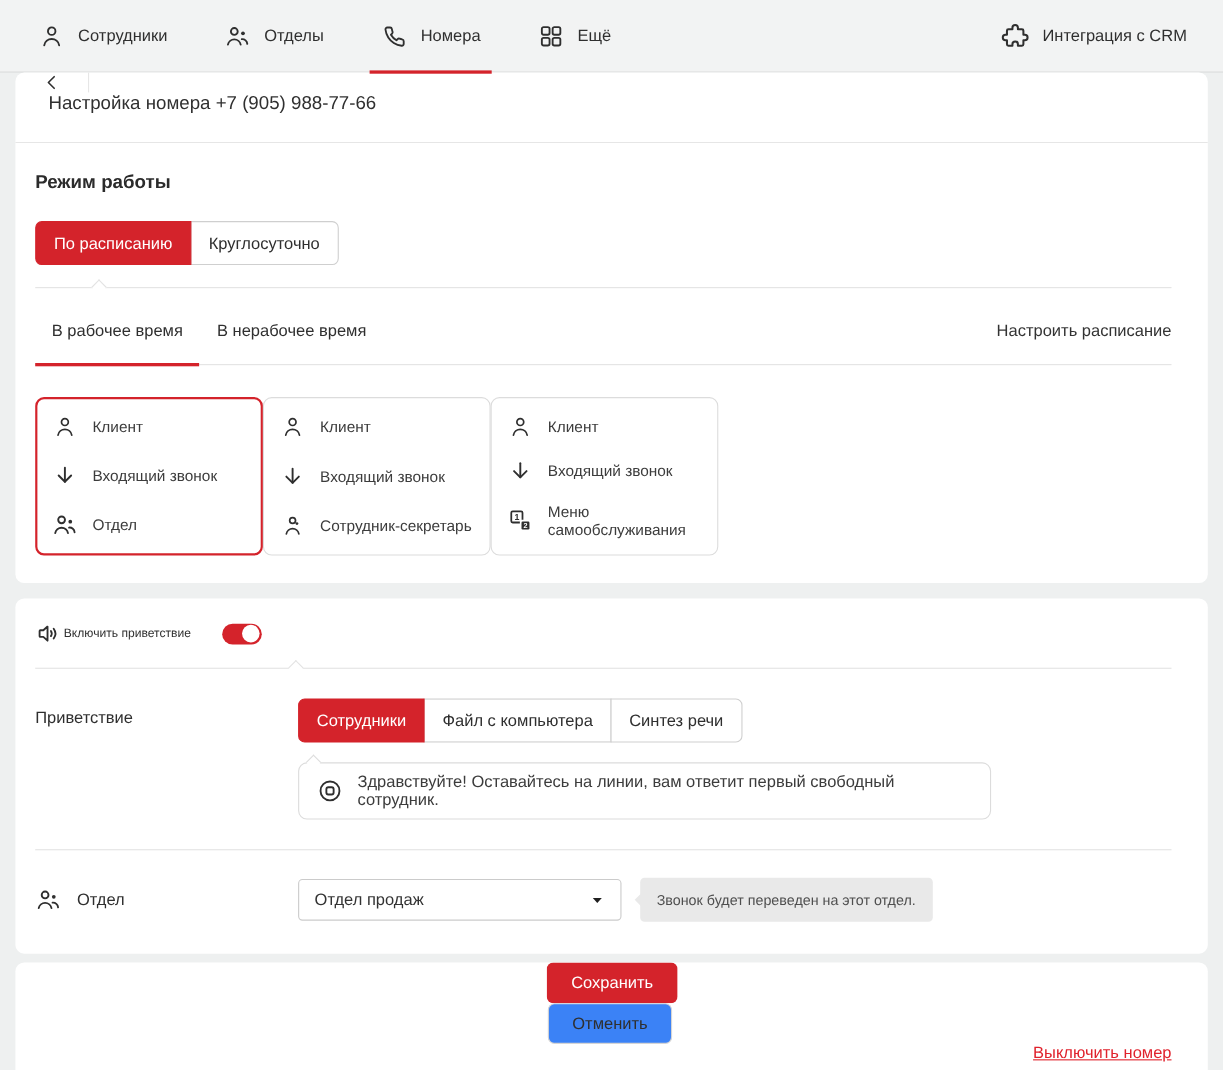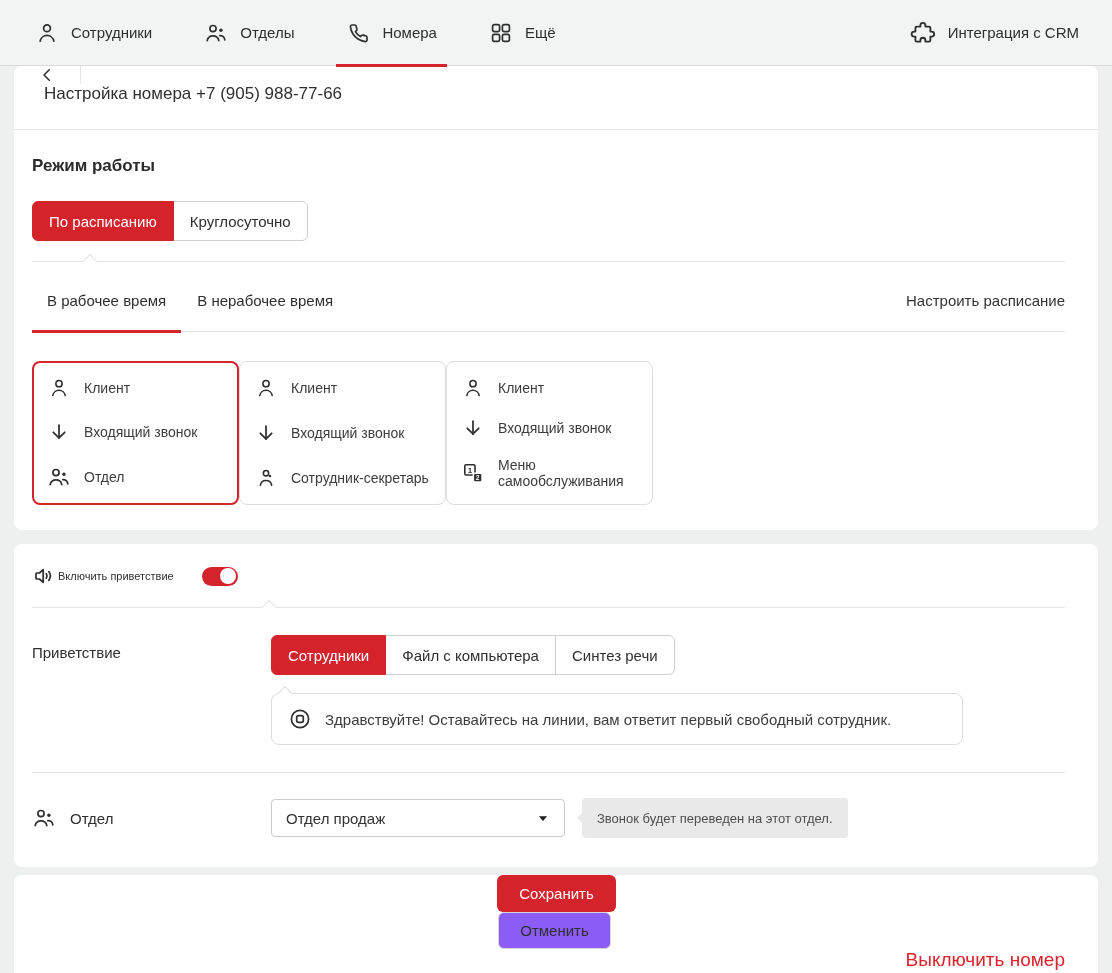--- a/index.html
+++ b/index.html
@@ -60,35 +60,35 @@
   .panel2{margin-top:14px;border-radius:8px;}
   .row1{display:flex;align-items:center;padding:20px 33px 19px 18px;}
   .row1 .lbl{font-size:11px;margin-left:2px;}
   .toggle{width:36px;height:19px;border-radius:10px;background:var(--red);position:relative;margin-left:28px;cursor:pointer;}
   .toggle .knob{position:absolute;top:1.5px;right:2px;width:16px;height:16px;border-radius:50%;background:#fff;}
 
   .formrow{display:flex;padding:0 33px 0 18px;}
   .label-col{width:239px;flex:0 0 239px;display:flex;align-items:center;gap:14px;font-size:15px;color:var(--ink);}
   .greet-row{padding-top:27px;padding-bottom:27px;}
   .greet-label{align-self:flex-start;padding-top:9px;}
-  .greet-box{margin-top:18px;width:692px;border:1px solid #dcdcdc;border-radius:8px;height:52px;display:flex;align-items:center;padding:0 16px;position:relative;background:#fff;}
+  .greet-box{margin-top:18px;width:630px;border:1px solid #dcdcdc;border-radius:8px;height:52px;display:flex;align-items:center;padding:0 16px;position:relative;background:#fff;}
   .greet-box .notch{border-color:#dcdcdc;}
   .greet-text{font-size:15px;color:var(--ink2);margin-left:13px;}
 
   .dept-row{padding-top:25px;padding-bottom:29px;align-items:center;}
   .select{width:294px;height:38px;border:1px solid #cbcbcb;border-radius:4px;background:#fff;display:flex;align-items:center;padding:0 14px;font-size:15px;color:#333;cursor:pointer;}
   .select .caret{margin-left:auto;}
   .tooltip{margin-left:17px;background:#e9e9e9;border-radius:4px;height:40px;display:flex;align-items:center;padding:0 15px;font-size:13px;color:#4f4f4f;position:relative;}
   .tooltip::before{content:"";position:absolute;left:-5px;top:50%;margin-top:-6px;border-top:6px solid transparent;border-bottom:6px solid transparent;border-right:6px solid #e9e9e9;}
 
   .footer{margin-top:8px;border-radius:8px;height:105px;display:flex;align-items:center;padding:0 33px 0 18px;}
   .btn{height:37px;border-radius:6px;font-size:15px;display:flex;align-items:center;padding:0 21px;cursor:pointer;border:1px solid transparent;font-family:inherit;}
   .btn-primary{background:var(--red);color:#fff;margin-left:16px;}
-  .btn-ghost{background:#8b5cf6;color:var(--ink);border-color:#d5d5d5;margin-left:12px;}
-  .link-danger{margin-left:auto;color:var(--red-link);font-size:19px;cursor:pointer;}
+  .btn-ghost{background:#3b82f6;color:var(--ink);border-color:#d5d5d5;margin-left:12px;}
+  .link-danger{margin-left:auto;color:var(--red-link);font-size:15px;cursor:pointer;text-decoration:underline;}
 </style>
 </head>
 <body>
 
 <div class="topnav">
   <div class="nav-item">
     <span>
       <svg class="ic" width="24" height="24" viewBox="0 0 24 24">
           <circle cx="12" cy="7.3" r="3.4"></circle>
           <path d="M5.2 20.2a6.9 6.9 0 0 1 13.6 0"></path>

